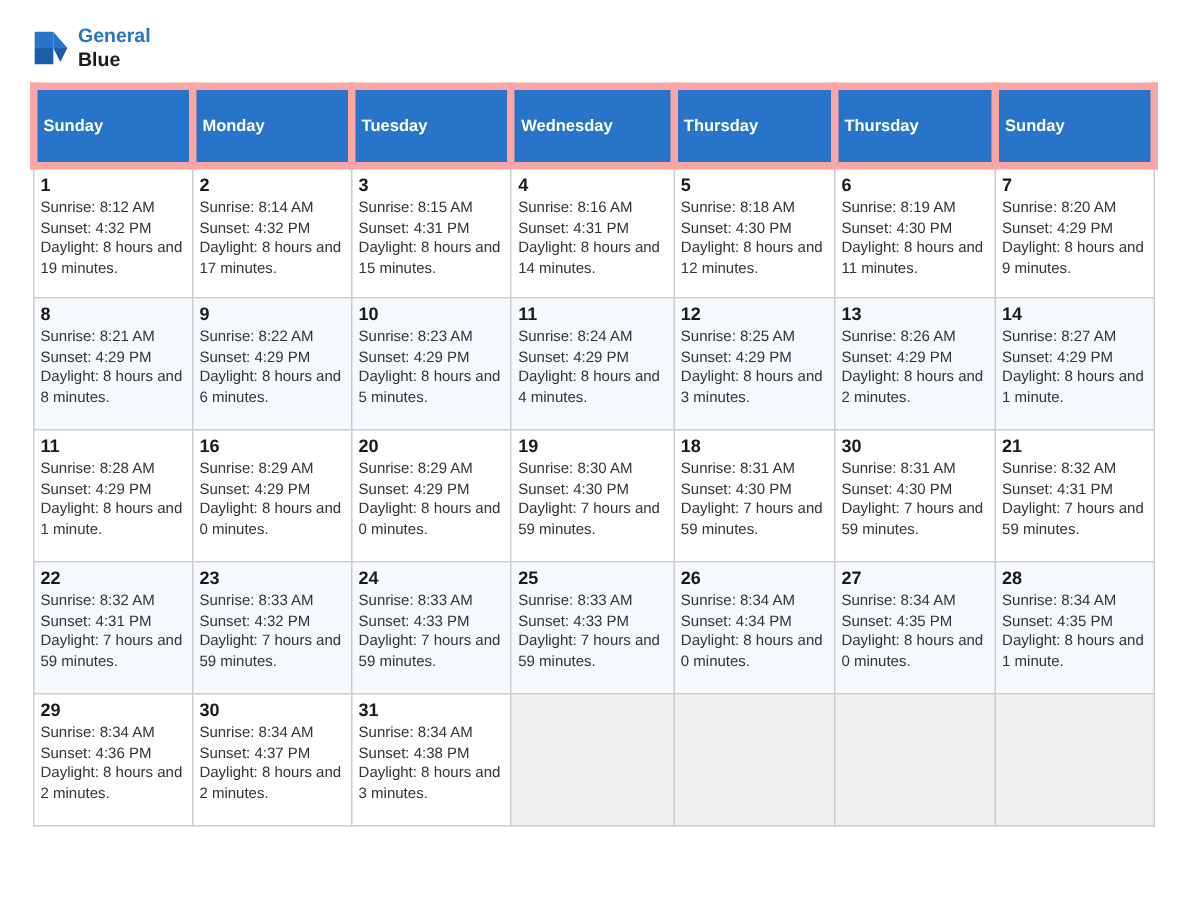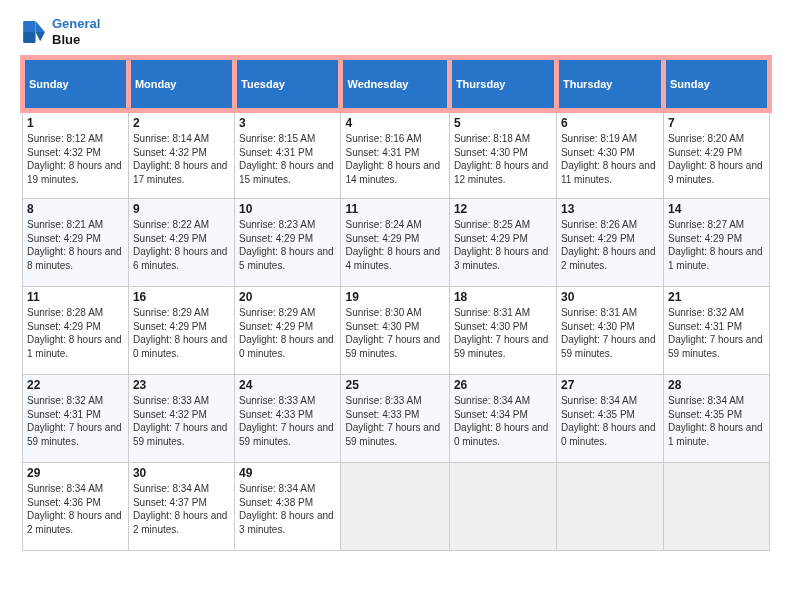--- a/index.html
+++ b/index.html
@@ -252,21 +252,21 @@
         <tr>
           <td>
             <span class="day-num">29</span>
             <div class="day-info">Sunrise: 8:34 AM<br>Sunset: 4:36 PM<br>Daylight: 8 hours and 2 minutes.</div>
           </td>
           <td>
             <span class="day-num">30</span>
             <div class="day-info">Sunrise: 8:34 AM<br>Sunset: 4:37 PM<br>Daylight: 8 hours and 2 minutes.</div>
           </td>
           <td>
-            <span class="day-num">49</span>
+            <span class="day-num">31</span>
             <div class="day-info">Sunrise: 8:34 AM<br>Sunset: 4:38 PM<br>Daylight: 8 hours and 3 minutes.</div>
           </td>
           <td class="empty"></td>
           <td class="empty"></td>
           <td class="empty"></td>
           <td class="empty"></td>
         </tr>
       </tbody>
   </table>
 </div>

